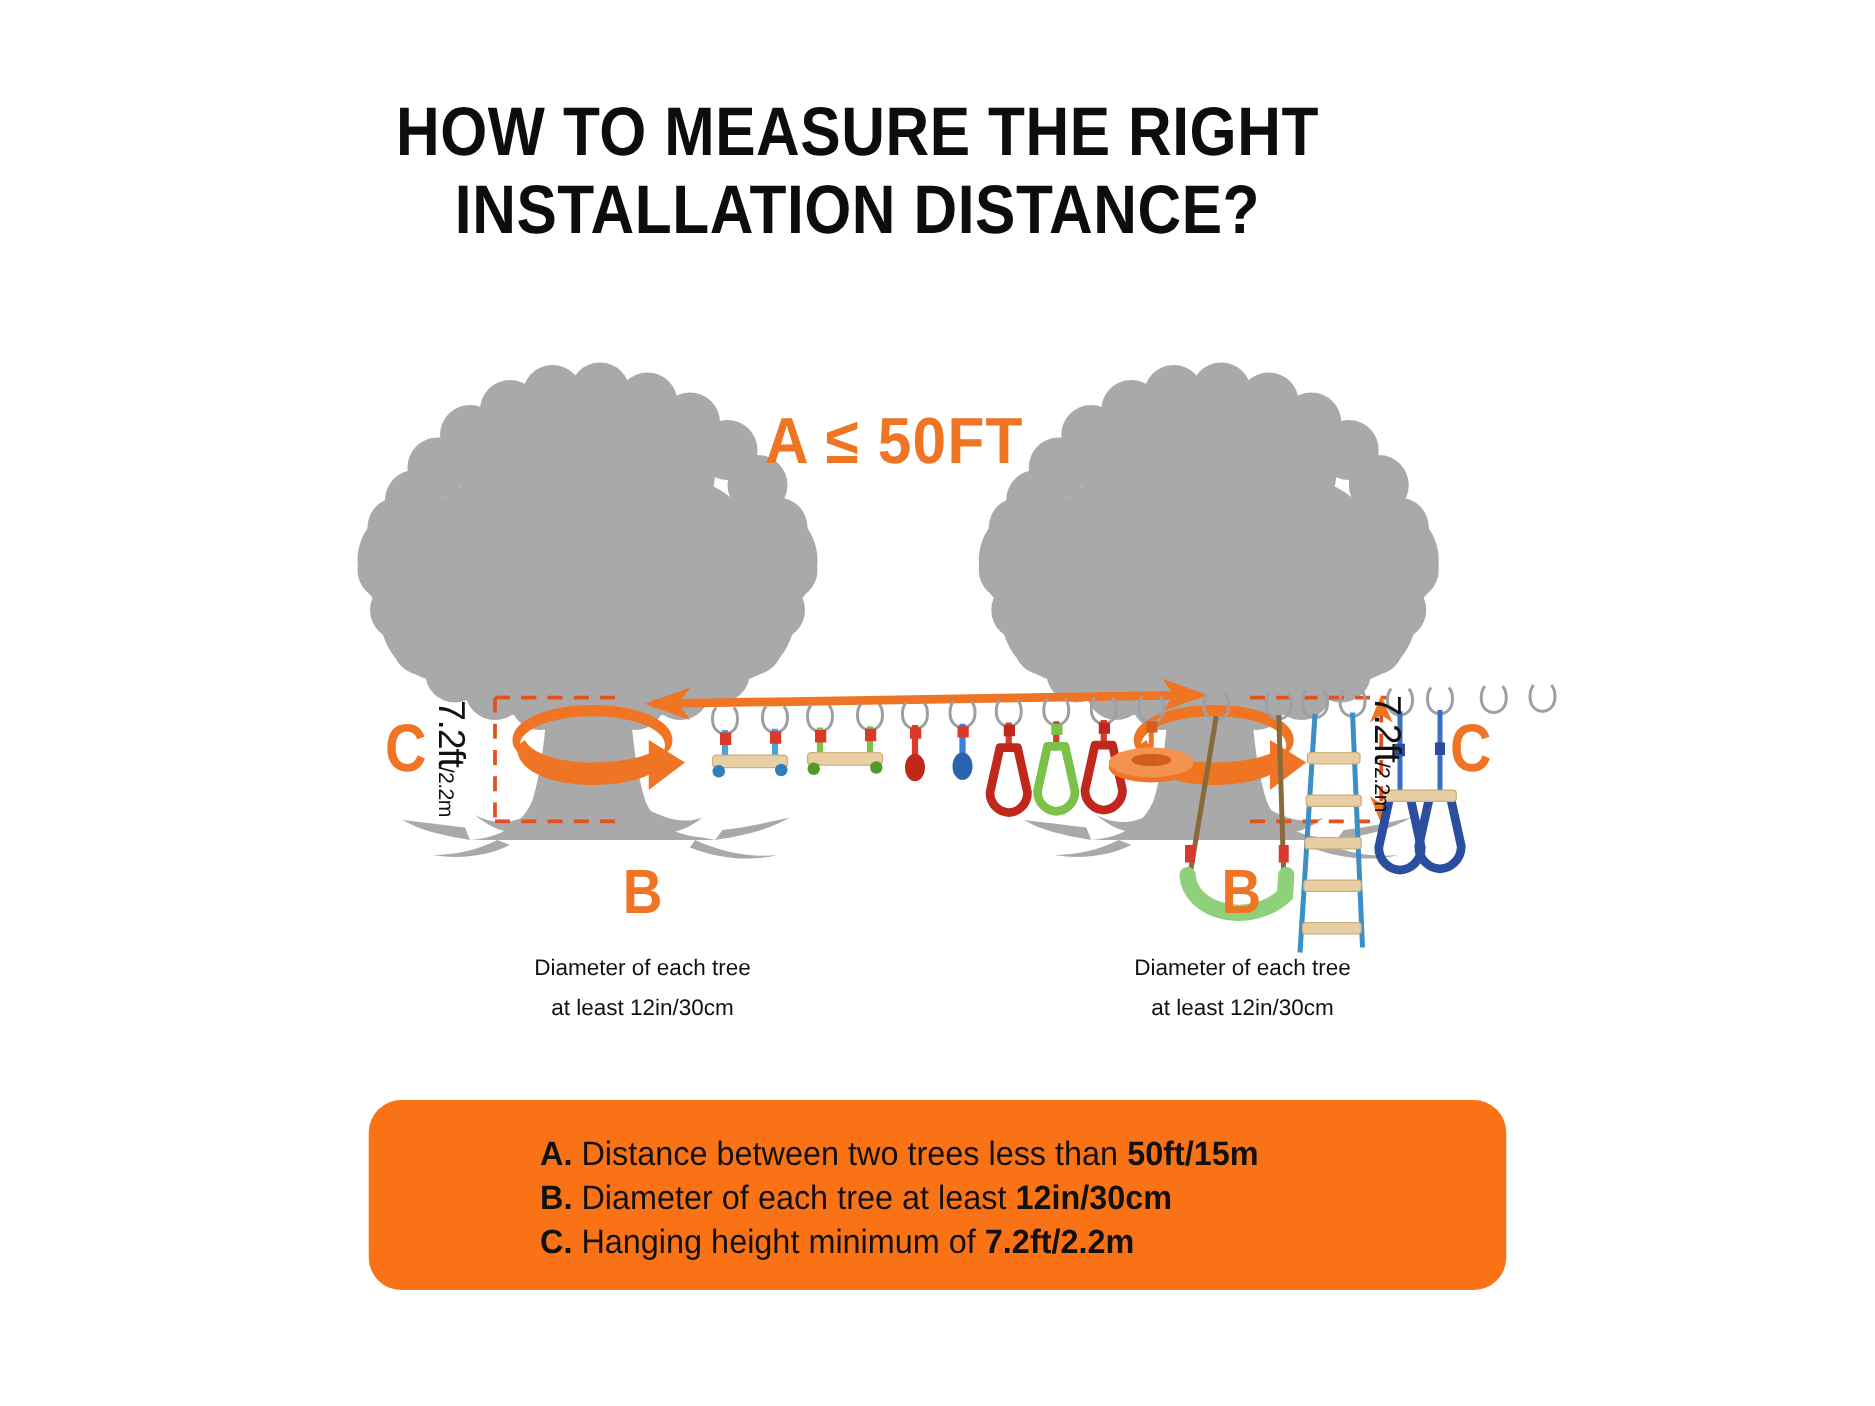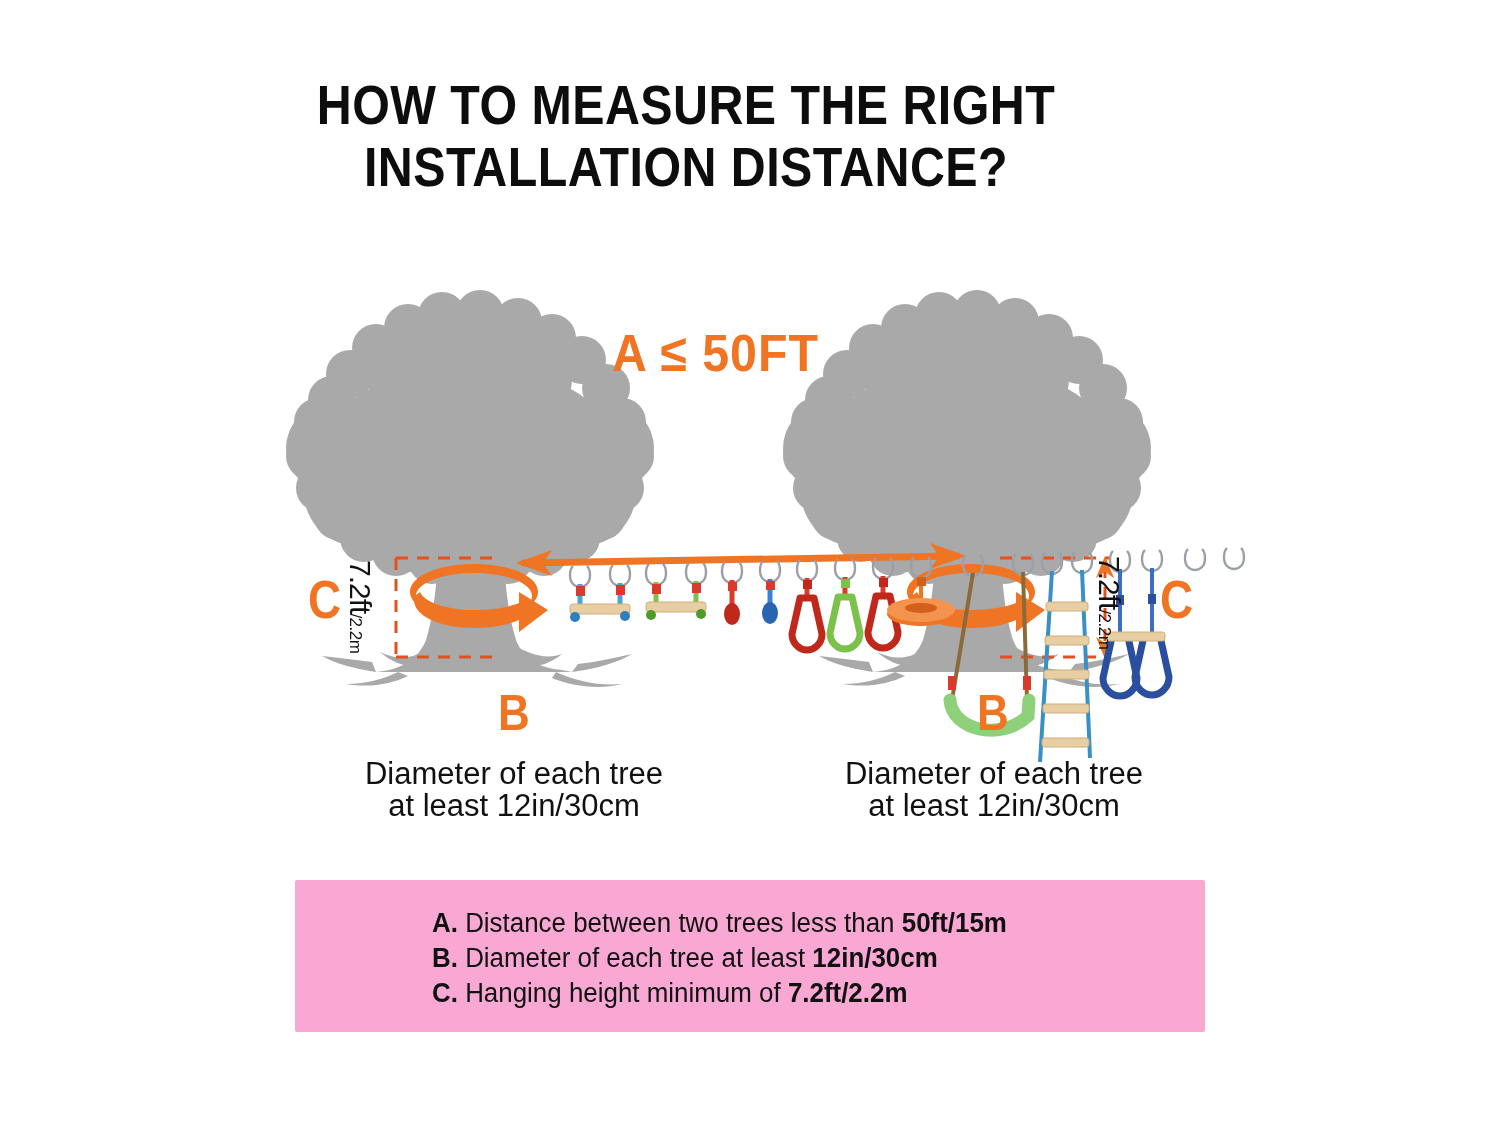--- a/index.html
+++ b/index.html
@@ -111,36 +111,36 @@
     width: 80px;
   }
   #label-b-left  { left: 474px; top: 688px; }
   #label-b-right { left: 953px; top: 688px; }
 
   .caption {
     position: absolute;
     width: 360px;
     text-align: center;
     font-family: "Liberation Sans", sans-serif;
-    font-size: 31px;
+    font-size: 18px;
     line-height: 32px;
     color: #111;
   }
   #caption-left  { left: 334px; top: 758px; }
   #caption-right { left: 814px; top: 758px; }
 
   
   #legend {
     position: absolute;
     left: 295px;
     top: 880px;
     width: 910px;
     height: 152px;
-    background: #f9a8d4;
-    border-radius: 2px;
+    background: #f97316;
+    border-radius: 26px;
   }
   #legend-list {
     position: absolute;
     left: 137px;
     top: 26px;
   }
   .legend-row {
     font-family: "Liberation Sans Narrow", "Liberation Sans", sans-serif;
     font-size: 27px;
     line-height: 35px;

